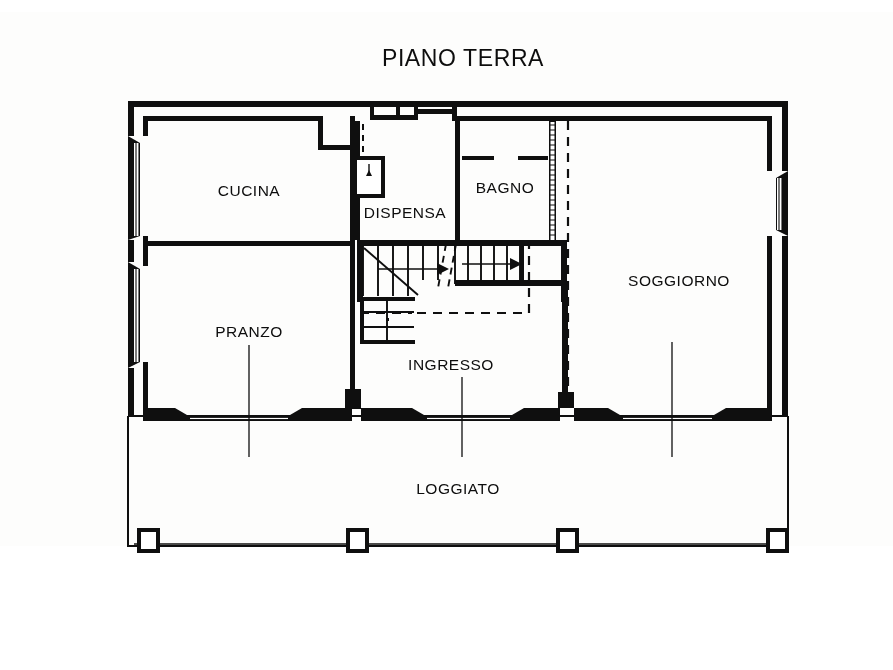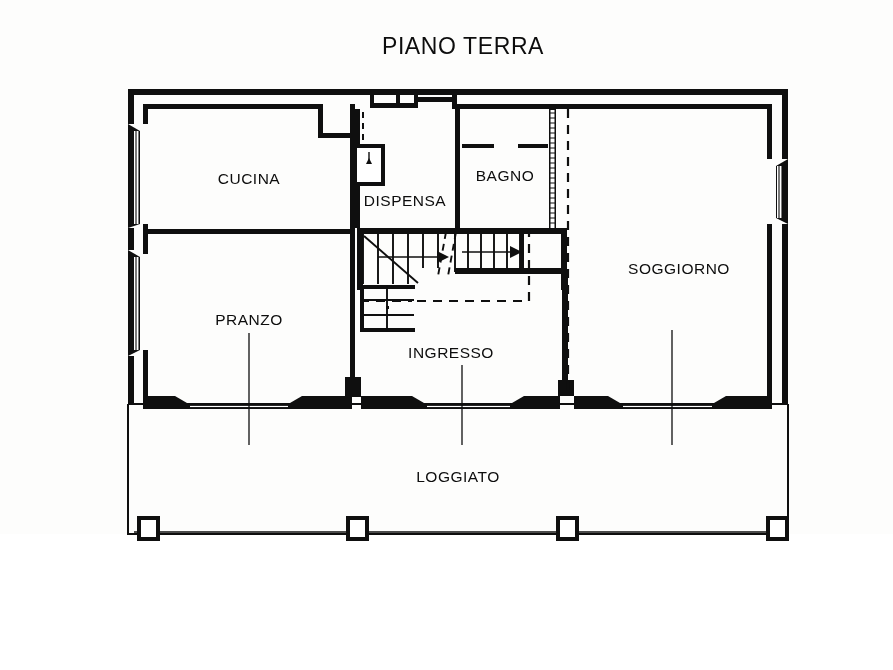--- a/index.html
+++ b/index.html
@@ -9,21 +9,21 @@
   }
   body {
     width: 893px;
     height: 670px;
     font-family: "Liberation Sans", sans-serif;
     overflow: hidden;
     position: relative;
   }
   #plan-root {
     position: absolute;
-    left: 0; top: 0;
+    left: 0; top: 12px;
     width: 893px;
     height: 534px;
     background: #fdfdfc;
   }
   #plan-svg {
     display: block;
     width: 893px;
     height: 670px;
   }
   .title-text {

